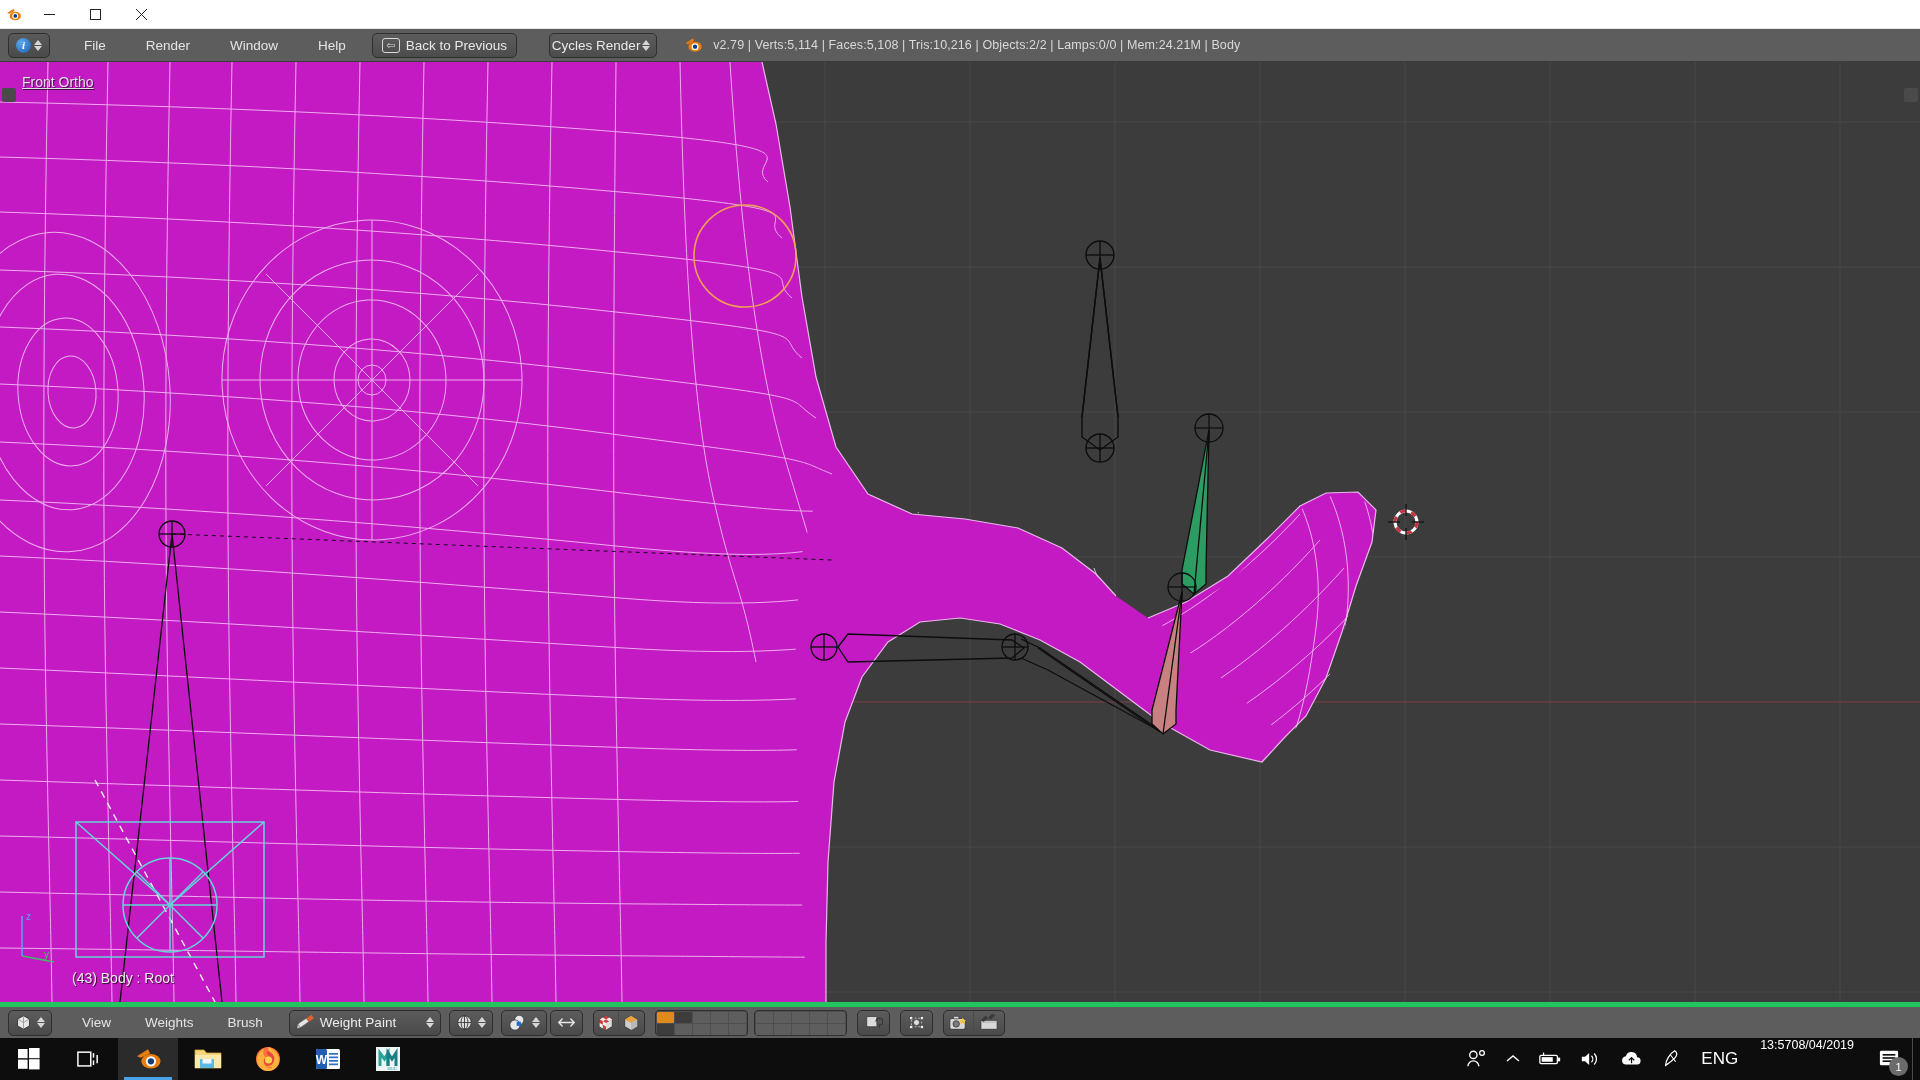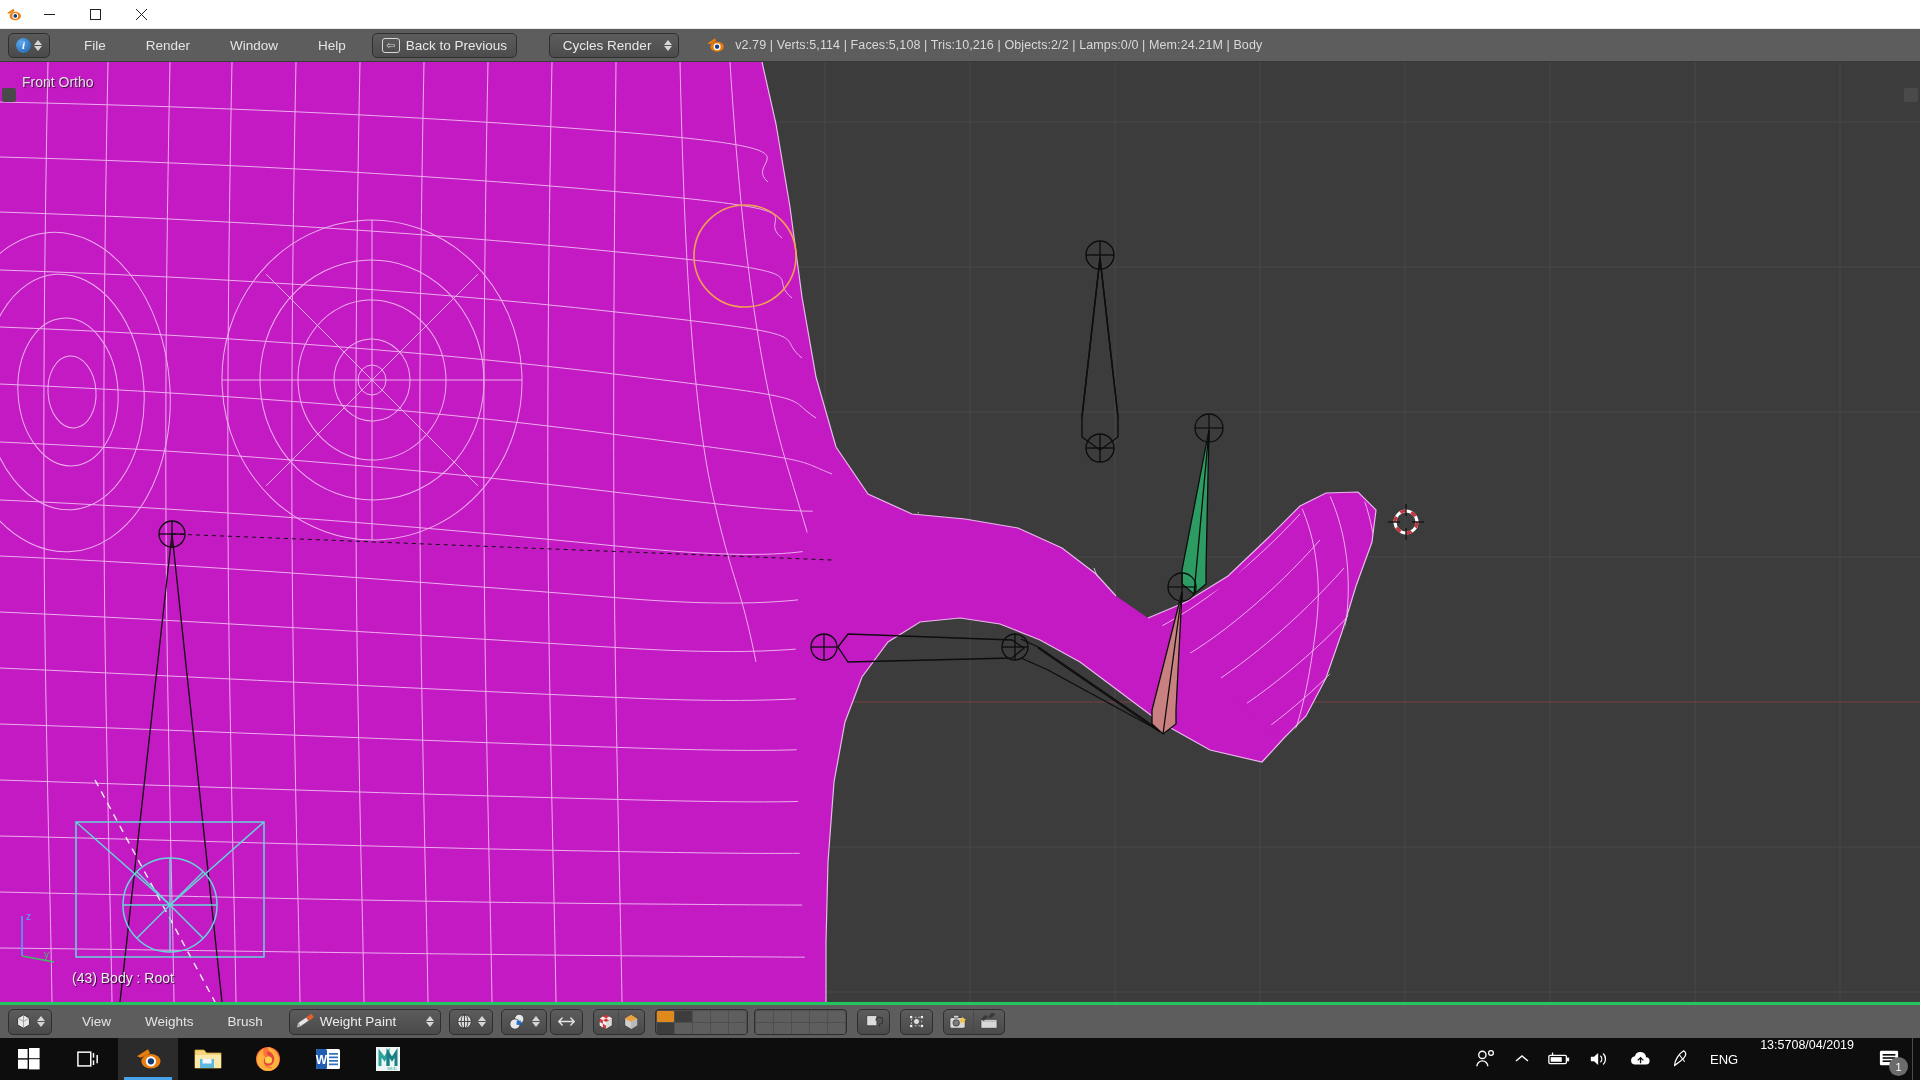--- a/index.html
+++ b/index.html
@@ -59,21 +59,21 @@
     border:1px solid #2f2f2f;
     display:flex; align-items:center; gap:6px; padding:0 9px;
     color:#e8e8e8; font-size:13.5px; white-space:nowrap; flex:0 0 auto;
   }
   .back-icon{
     width:18px;height:15px;border:1.4px solid #d8d8d8;border-radius:3px;
     display:flex;align-items:center;justify-content:center;
     font-size:11px;color:#d8d8d8;line-height:1;
   }
   .engine-select{
-    height:25px; width:130px; border-radius:5px;
+    height:25px; width:108px; border-radius:5px;
     background:linear-gradient(#5c5c5c,#4c4c4c);
     border:1px solid #2f2f2f;
     display:flex; align-items:center; justify-content:space-between;
     padding:0 6px 0 0;
     color:#e8e8e8; font-size:13.5px; flex:0 0 auto;
   }
   .engine-select span.lbl{ flex:1; text-align:center; }
 
   .blender-logo-small{ width:20px;height:20px; flex:0 0 auto; }
   .stats-text{
@@ -81,39 +81,39 @@
   }
 
   
   .viewport{
     position:absolute; left:0; top:62px; width:1920px; height:940px;
     background:#3c3c3c; overflow:hidden;
   }
   .viewport .grid-svg, .viewport .mesh-svg{ position:absolute; left:0; top:0; }
   .view-label{
     position:absolute; left:22px; top:12px;
-    color:#e2e2e2; font-size:14px; text-shadow:1px 1px 1px rgba(0,0,0,.65);
+    color:#e2e2e2; font-size:14px; text-shadow:1px 1px 1px rgba(0,0,0,.65);text-decoration:underline;
   }
   .bone-label{
     position:absolute; left:72px; top:908px;
     color:#f0f0f0; font-size:14px; text-shadow:1px 1px 1px rgba(0,0,0,.75);
   }
   .vp-corner-handle{
     position:absolute; width:14px;height:14px;
     background:#4a4a4a; border-radius:2px;
   }
   .vp-corner-handle.tl{ left:2px; top:26px; }
   .vp-corner-handle.tr{ right:2px; top:26px; }
   .axis-gizmo{ position:absolute; left:14px; bottom:38px; }
 
   
   .blender-bottombar{
     position:absolute; left:0; top:1002px; width:1920px; height:36px;
     background:#5d5d5d; display:flex; align-items:center;
-    border-top:3px solid #22c55e;
+    border-top:5px solid #22c55e;
   }
   .bb-btn{
     height:26px; border-radius:5px;
     background:linear-gradient(#5c5c5c,#4a4a4a);
     border:1px solid #2e2e2e;
     display:flex; align-items:center; gap:5px; padding:0 6px;
     color:#ececec; font-size:13.5px; white-space:nowrap; flex:0 0 auto;
   }
   .icon-group{
     height:26px; border-radius:5px;
@@ -147,21 +147,21 @@
     display:flex; align-items:center; gap:12px; padding:0 12px;
   }
   .search-box .ph{ color:#333; font-size:14px; flex:1; }
   .tb-task{ width:60px;height:42px; display:flex;align-items:center;justify-content:center; position:relative;}
   .tb-task.active{ background:#2b2b2b; }
   .tb-task.active::after{
     content:""; position:absolute; left:6px; right:6px; bottom:0; height:3px; background:#4aa3e8;
   }
   .tray{ margin-left:auto; display:flex; align-items:center; height:42px; }
   .tray-item{ padding:0 9px; display:flex;align-items:center;justify-content:center; height:42px; color:#fff; }
-  .tray-lang{ color:#fff; font-size:13px; padding:0 10px; }
+  .tray-lang{ color:#fff; font-size:17px; padding:0 10px; }
   .clock{
     color:#fff; font-size:12.5px; line-height:15px; text-align:center;
     padding:0 12px; display:flex; flex-direction:row; justify-content:center; height:42px;
   }
   .notif{ width:46px;height:42px; display:flex;align-items:center;justify-content:center; position:relative; }
   .notif-badge{
     position:absolute; right:4px; bottom:4px;
     width:19px;height:19px;border-radius:50%;
     background:#6b6b6b; color:#fff; font-size:11px;
     display:flex;align-items:center;justify-content:center;

